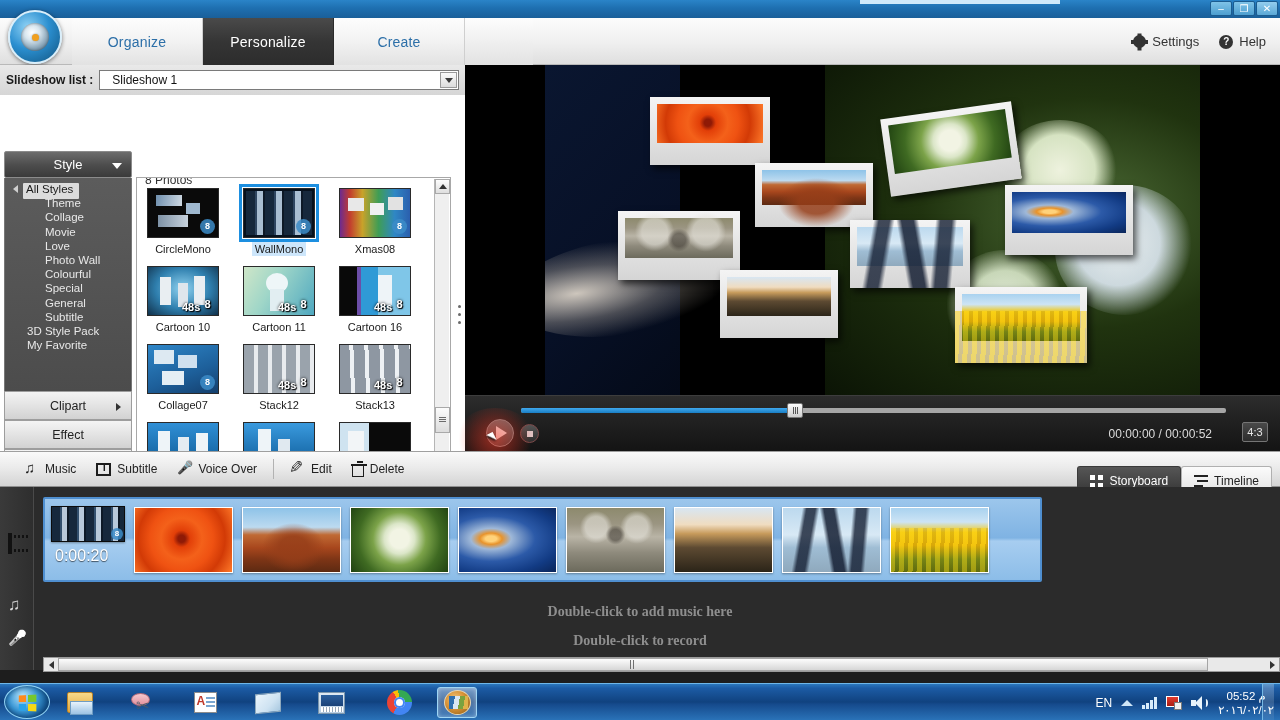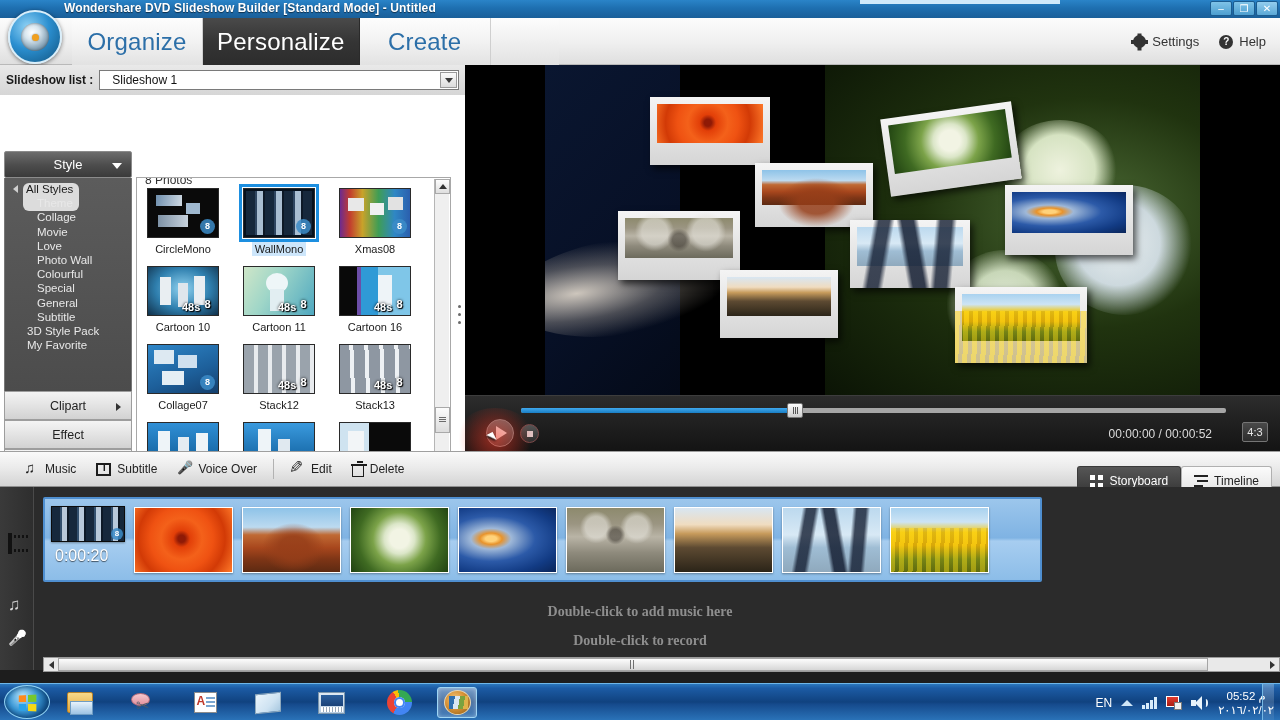--- a/index.html
+++ b/index.html
@@ -53,21 +53,21 @@
     background:radial-gradient(circle at 40% 35%, #ffffff 0%, #d8e6ef 30%, #7a98ad 70%, #3b5b74 100%);
     box-shadow:inset 0 0 3px rgba(0,0,0,.4);
   }
   .logo::before{
     content:""; position:absolute; left:22px; top:22px; width:7px; height:7px; z-index:2;
     border-radius:50%; background:#f0a020; box-shadow:0 0 2px #00000066;
   }
   .tabs { position:absolute; left:72px; top:0; height:47px; display:flex; }
   .tab {
     min-width:131px; height:47px; display:flex; align-items:center; justify-content:center;
-    font-size:24px; color:#2c6fa8; letter-spacing:.2px;
+    font-size:14px; color:#2c6fa8; letter-spacing:.2px;
     border-right:1px solid #cfcfcf;
     background:linear-gradient(to bottom,#fdfdfd 0%,#f2f2f2 50%,#e2e2e2 100%);
     padding:0 14px;
   }
   .tab.active {
     background:linear-gradient(to bottom,#4a4a4a 0%,#353535 50%,#2c2c2c 100%);
     color:#ffffff;
     border-right:1px solid #2a2a2a;
   }
   .tab.spacer { min-width:68px; background:linear-gradient(to bottom,#fdfdfd,#e2e2e2); border-right:none;}
@@ -123,23 +123,23 @@
     width:0;height:0;border-left:5px solid transparent;border-right:5px solid transparent;border-top:6px solid #fff;}
   .tree {
     position:absolute; left:4px; top:113px; width:128px; height:213px;
     background:linear-gradient(to bottom,#5c5c5c,#4c4c4c);
     border-left:1px solid #777; border-right:1px solid #777;
     padding-top:4px;
   }
   .tree-item { font-size:11.5px; color:#e8e8e8; height:14.2px; line-height:14.2px; position:relative; }
   .tree-item.root { padding-left:18px; }
   .tree-item.root .sel {
-    background:#dcdcdc; color:#1a1a1a; padding:0 6px 16px 3px; border-radius:6px;
-  }
-  .tree-item.child { padding-left:32px; }
+    background:#dcdcdc; color:#1a1a1a; padding:0 6px 4px 3px; border-radius:1px;
+  }
+  .tree-item.child { padding-left:40px; }
   .tree-item.lvl1 { padding-left:22px; }
   .tree-item .twist {
     position:absolute; left:8px; top:3px; width:0;height:0;
     border-top:4px solid transparent; border-bottom:4px solid transparent; border-right:5px solid #cfcfcf;
   }
   .sidebtn {
     position:absolute; left:4px; width:128px; height:29px;
     background:linear-gradient(to bottom,#f4f4f4 0%,#e4e4e4 48%,#d2d2d2 100%);
     border:1px solid #9d9d9d;
     display:flex; align-items:center; justify-content:center;
@@ -498,21 +498,20 @@
   .ti-app::after{content:"";position:absolute;left:4px;top:5px;width:19px;height:13px;
     background:linear-gradient(100deg,#2f6fae 0 28%,#d9e6f2 28% 52%,#7aa23f 52% 76%,#e0b24a 76% 100%);}
 </style>
 </head>
 <body>
 
 <div class="app">
 
   <div class="titlebar">
     <div class="title-glint"></div>
-    <div class="tb-title">Wondershare DVD Slideshow Builder [Standard Mode] - Untitled</div>
     <div class="winbtns">
       <div class="winbtn">–</div>
       <div class="winbtn">❐</div>
       <div class="winbtn close">✕</div>
     </div>
   </div>
 
   <div class="navbar">
     <div class="logo"></div>
     <div class="tabs">

